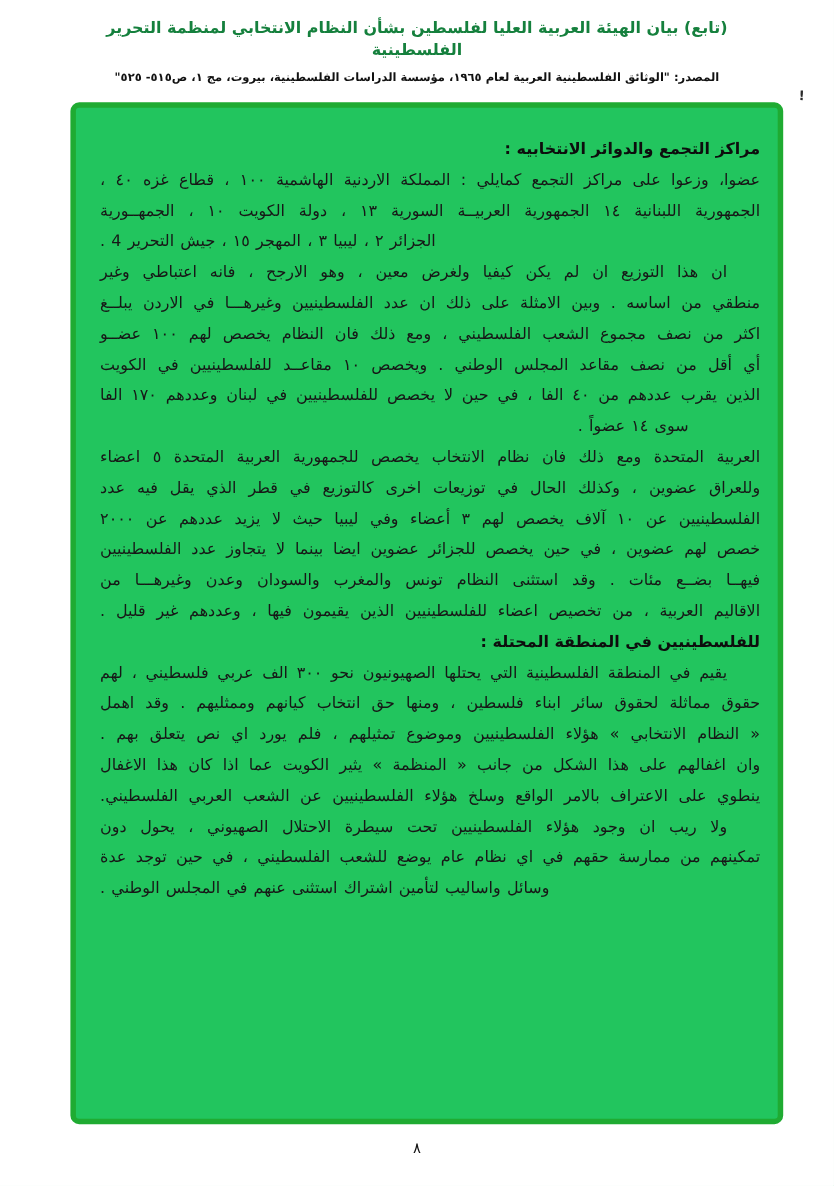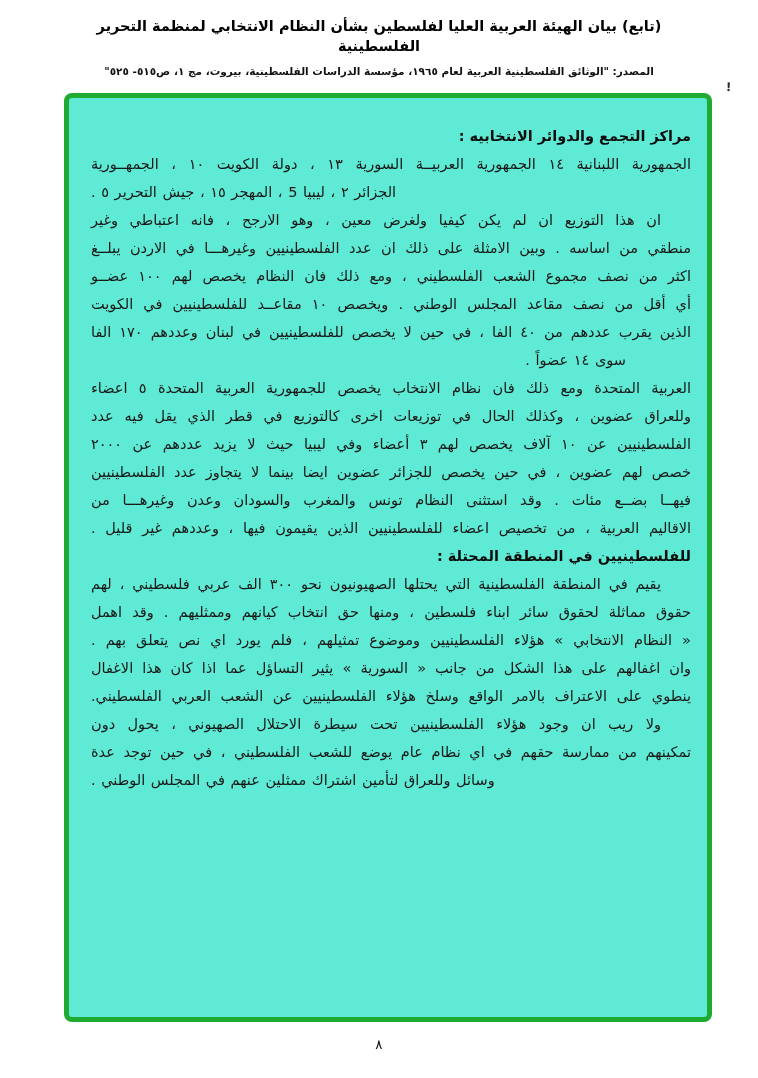--- a/index.html
+++ b/index.html
@@ -9,33 +9,33 @@
     background:#ffffff;
     font-family:"DejaVu Sans",sans-serif;
     color:#141414;
     overflow:hidden;
   }
   .header{
     position:absolute;top:16px;left:0;right:0;
     text-align:center;direction:rtl;
   }
   .header-title{
-    font-size:14.5px;font-weight:bold;color:#000000;
+    font-size:14.5px;font-weight:bold;color:#15803d;
     line-height:20px;padding:0 55px;
   }
   .header-source{
     font-size:10.5px;font-weight:bold;color:#111;
     margin-top:9px;letter-spacing:0;
   }
   .frame{
     position:absolute;left:64px;top:93px;
     width:638px;height:919px;
     border:5px solid #1fab32;
     border-radius:8px;
-    background:#5eead4;
+    background:#22c55e;
   }
   .content{
     position:absolute;top:24px;right:16px;left:22px;
     direction:rtl;
     font-size:14.5px;
     line-height:28px;
     color:#171717;
   }
   .hd{
     font-weight:bold;
@@ -86,47 +86,48 @@
   <div class="speck s2"></div>
   <div class="speck s3"></div>
   <div class="speck s4"></div>
   <div class="underline-mark"></div>
 
   <div class="frame">
     <div class="content">
 
       <div class="hd">مراكز التجمع والدوائر الانتخابيه :</div>
 
+      <div class="line">عضوا، وزعوا على مراكز التجمع كمايلي : المملكة الاردنية الهاشمية ١٠٠ ، قطاع غزه ٤٠ ،</div>
       <div class="line">الجمهورية اللبنانية ١٤ الجمهورية العربيــة السورية ١٣ ، دولة الكويت ١٠ ، الجمهــورية</div>
-      <div class="line ll-left">الجزائر ٢ ، ليبيا 5 ، المهجر ١٥ ، جيش التحرير ٥ .</div>
+      <div class="line ll-left">الجزائر ٢ ، ليبيا ٣ ، المهجر ١٥ ، جيش التحرير 4 .</div>
 
       <div class="line ind">ان هذا التوزيع ان لم يكن كيفيا ولغرض معين ، وهو الارجح ، فانه اعتباطي وغير</div>
       <div class="line">منطقي من اساسه .  وبين الامثلة على ذلك ان عدد الفلسطينيين وغيرهـــا في الاردن  يبلــغ</div>
       <div class="line">اكثر من نصف مجموع الشعب الفلسطيني ، ومع ذلك فان النظام يخصص لهم ١٠٠ عضــو</div>
       <div class="line">أي أقل من نصف مقاعد المجلس الوطني .  ويخصص ١٠ مقاعــد للفلسطينيين في الكويت</div>
       <div class="line">الذين يقرب عددهم من ٤٠ الفا ، في حين لا يخصص للفلسطينيين في لبنان وعددهم ١٧٠ الفا</div>
       <div class="line ll-right pr65">سوى ١٤ عضواً .</div>
 
       <div class="line">العربية المتحدة ومع ذلك فان نظام الانتخاب يخصص للجمهورية العربية المتحدة ٥ اعضاء</div>
       <div class="line">وللعراق عضوين ، وكذلك الحال في توزيعات اخرى كالتوزيع في قطر الذي يقل فيه عدد</div>
       <div class="line">الفلسطينيين عن ١٠ آلاف يخصص لهم ٣ أعضاء وفي ليبيا حيث لا يزيد عددهم عن ٢٠٠٠</div>
       <div class="line">خصص لهم عضوين ، في حين يخصص للجزائر عضوين ايضا بينما لا يتجاوز عدد الفلسطينيين</div>
       <div class="line">فيهــا بضــع مئات .  وقد استثنى النظام تونس والمغرب والسودان وعدن وغيرهـــا من</div>
       <div class="line">الاقاليم العربية ، من تخصيص اعضاء للفلسطينيين الذين يقيمون فيها ، وعددهم غير قليل .</div>
 
       <div class="hd">للفلسطينيين في المنطقة المحتلة :</div>
 
       <div class="line ind">يقيم في المنطقة الفلسطينية التي يحتلها الصهيونيون نحو ٣٠٠ الف عربي فلسطيني ، لهم</div>
       <div class="line">حقوق مماثلة لحقوق سائر ابناء فلسطين ، ومنها حق انتخاب كيانهم وممثليهم .  وقد اهمل</div>
       <div class="line">« النظام الانتخابي »  هؤلاء الفلسطينيين وموضوع تمثيلهم ، فلم يورد اي نص يتعلق بهم .</div>
-      <div class="line">وان اغفالهم على هذا الشكل من جانب « السورية » يثير التساؤل عما اذا كان هذا الاغفال</div>
+      <div class="line">وان اغفالهم على هذا الشكل من جانب « المنظمة » يثير الكويت عما اذا كان هذا الاغفال</div>
       <div class="line">ينطوي على الاعتراف بالامر الواقع وسلخ هؤلاء الفلسطينيين عن الشعب العربي الفلسطيني.</div>
 
       <div class="line ind">ولا ريب ان وجود هؤلاء الفلسطينيين تحت سيطرة الاحتلال الصهيوني ، يحول دون</div>
       <div class="line">تمكينهم من ممارسة حقهم في اي نظام عام يوضع للشعب الفلسطيني ، في حين توجد عدة</div>
-      <div class="line ll-left">وسائل وللعراق لتأمين اشتراك ممثلين عنهم في المجلس الوطني .</div>
+      <div class="line ll-left">وسائل واساليب لتأمين اشتراك استثنى عنهم في المجلس الوطني .</div>
 
     </div>
   </div>
 
   <div class="page-num">٨</div>
 
 </div>
 
 </body></html>

